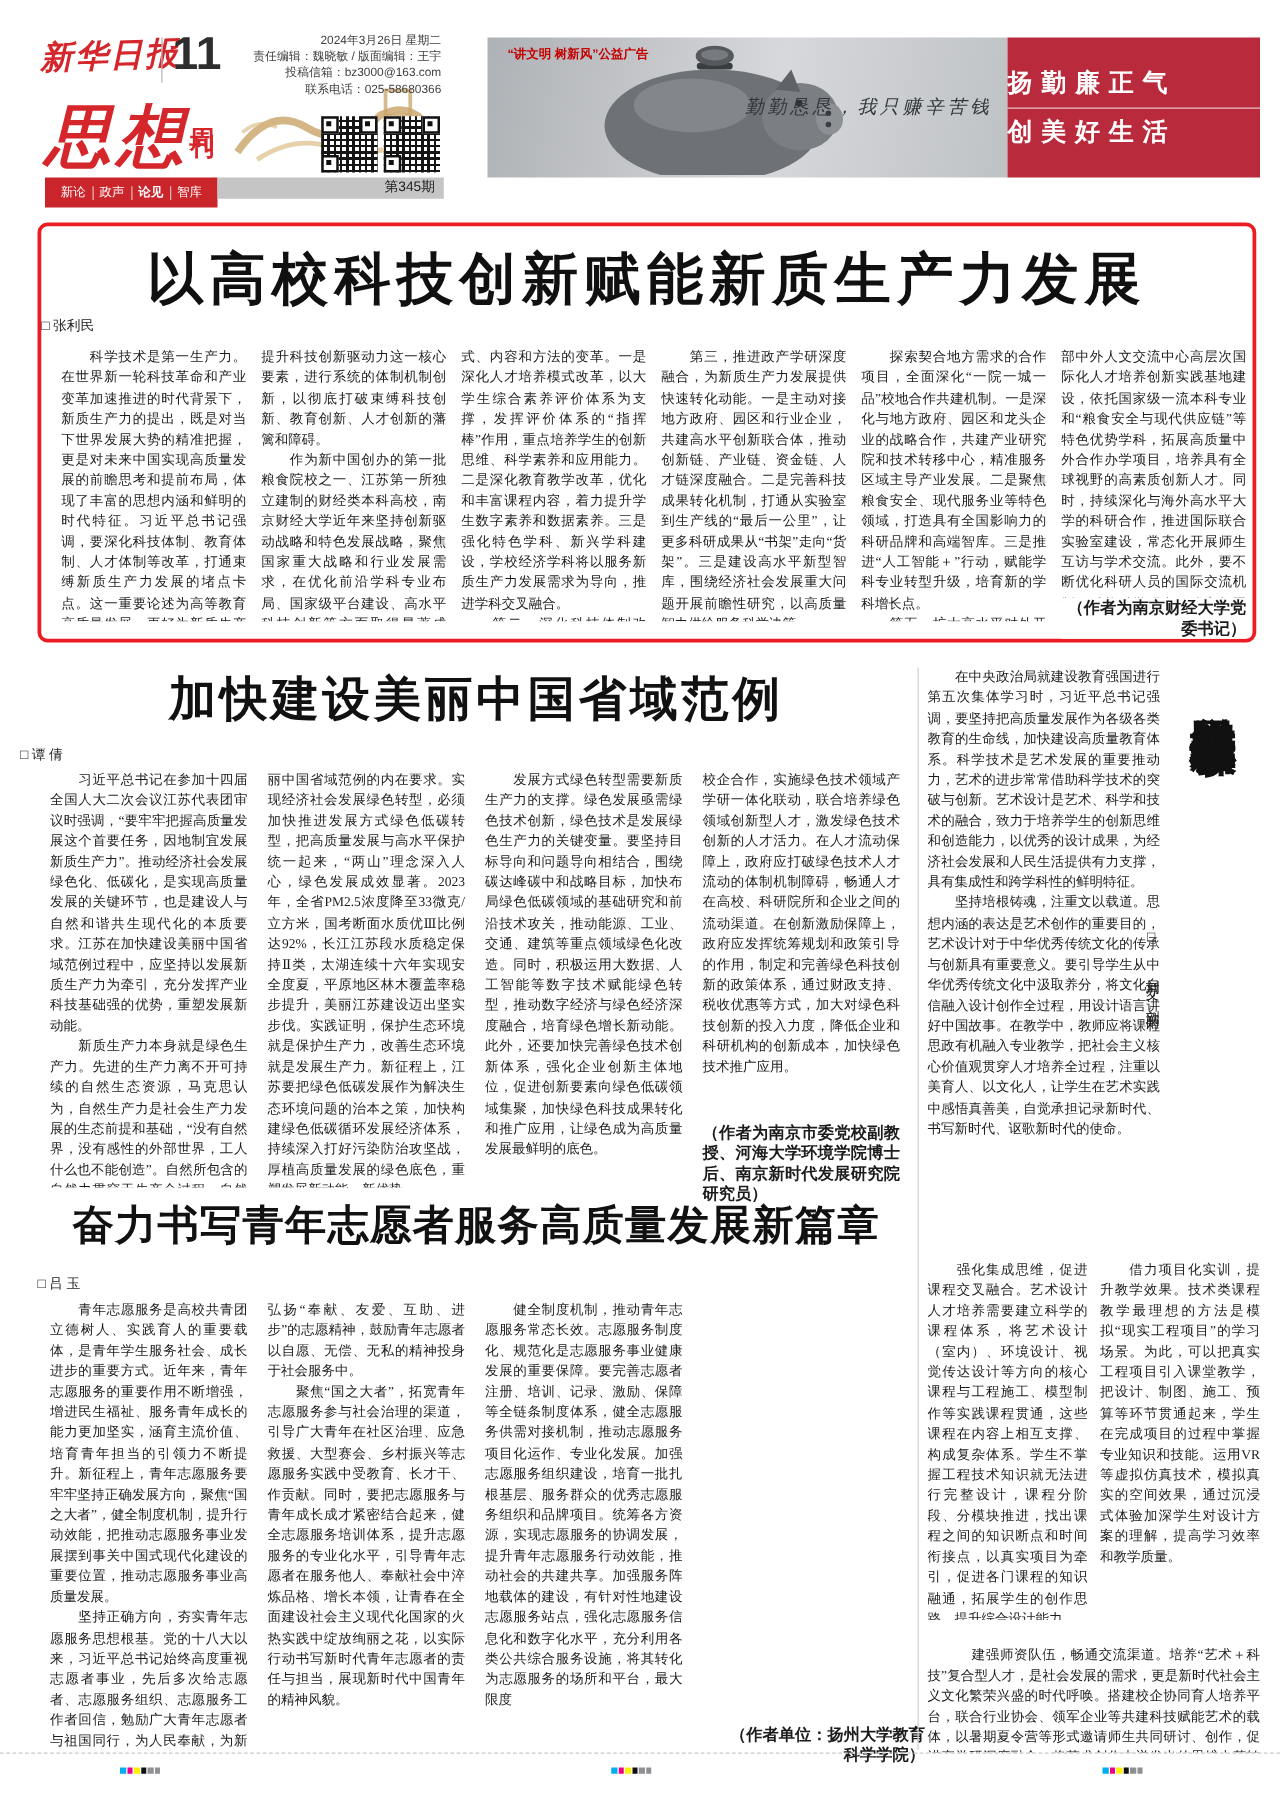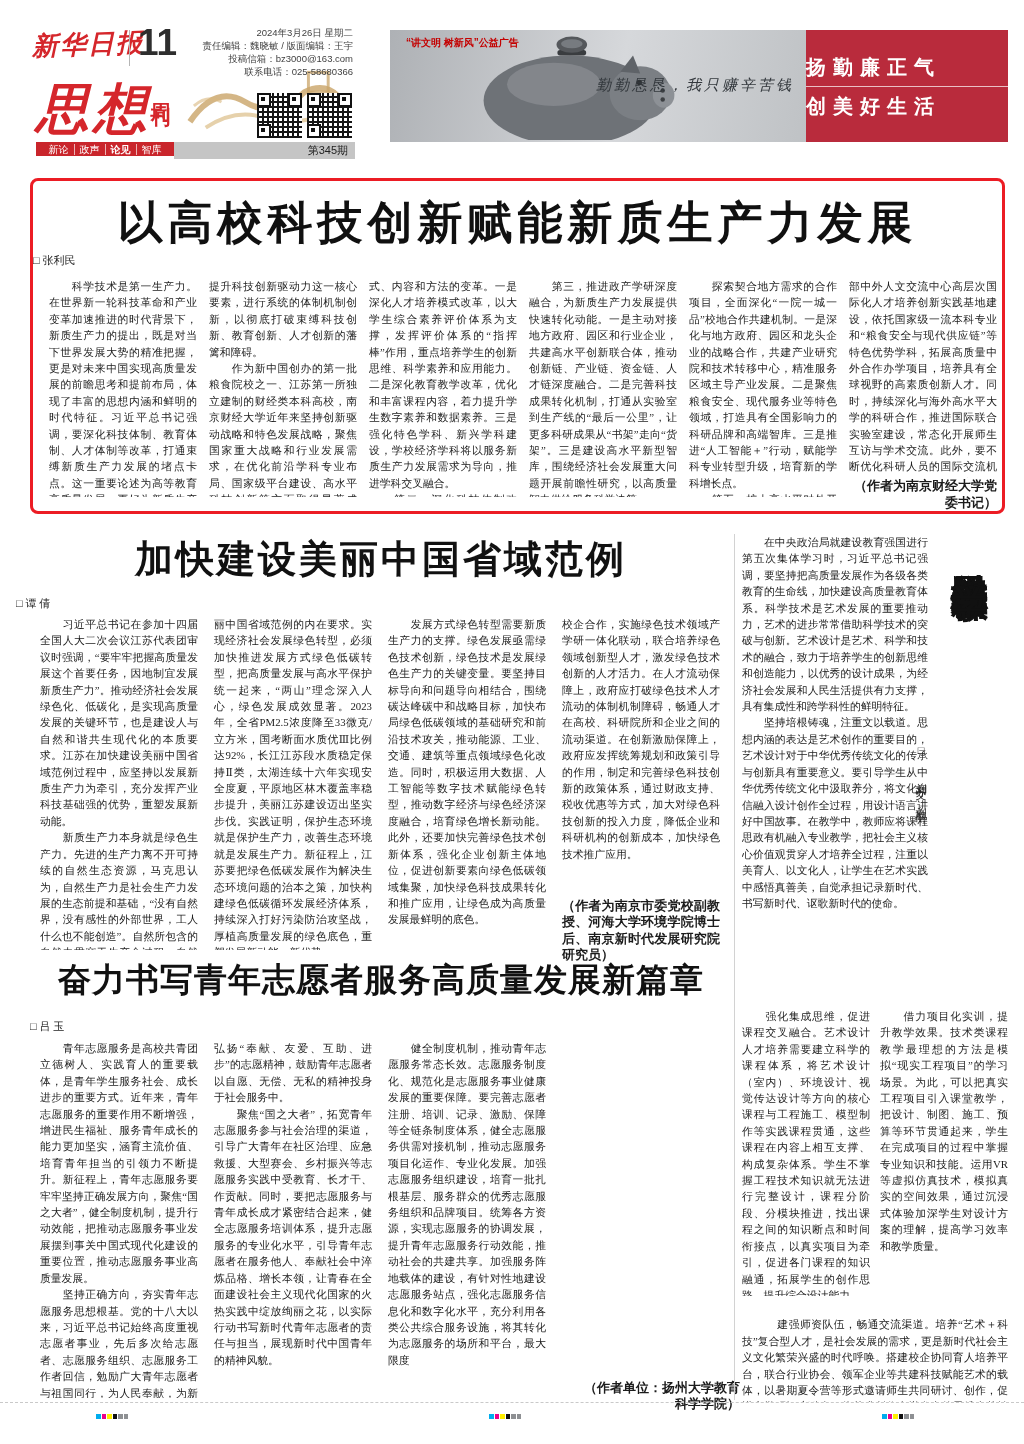--- a/index.html
+++ b/index.html
@@ -18,21 +18,21 @@
                  writing-mode:vertical-rl;text-orientation:upright;letter-spacing:4px;height:48px;}
   .dragon{left:184px;top:66px;width:158px;height:72px;}
   .info-block{left:170px;top:26px;width:183px;text-align:right;font-size:9.5px;line-height:13px;color:#3f3f3f;}
   .qr{width:45px;height:45px;top:93px;background-image:
       repeating-linear-gradient(0deg,#151515 0 2px,transparent 2px 5px),
       repeating-linear-gradient(90deg,#151515 0 2px,#ffffff 2px 5px);}
   .qr1{left:257px;} .qr2{left:307px;}
   .fp{position:absolute;width:10px;height:10px;border:2px solid #111;background:#fff;}
   .fp:after{content:"";position:absolute;left:2px;top:2px;width:4px;height:4px;background:#111;}
   .fp.tl{left:0;top:0;} .fp.tr{right:0;top:0;} .fp.bl{left:0;bottom:0;}
-  .nav-red{left:36px;top:142px;width:138px;height:14px;background:#c9252b;display:flex;
+  .nav-red{left:36px;top:142px;width:138px;height:24px;background:#c9252b;display:flex;
            align-items:center;justify-content:center;}
   .nav-item{font-size:10px;color:#ffffff;padding:0 5px;line-height:11px;}
   .nav-item + .nav-item{border-left:1px solid rgba(255,255,255,.65);}
   .nav-item.active{font-weight:bold;}
   .nav-gray{left:174px;top:142px;width:181px;height:17px;background:#c5c5c5;}
   .issue{position:absolute;right:7px;top:0;font-size:11px;line-height:17px;color:#222;}
 
   
   .photo{left:390px;top:30px;width:416px;height:112px;
          background:linear-gradient(100deg,#aeb1b5,#d6d8db 55%,#bfc2c5);overflow:hidden;}

